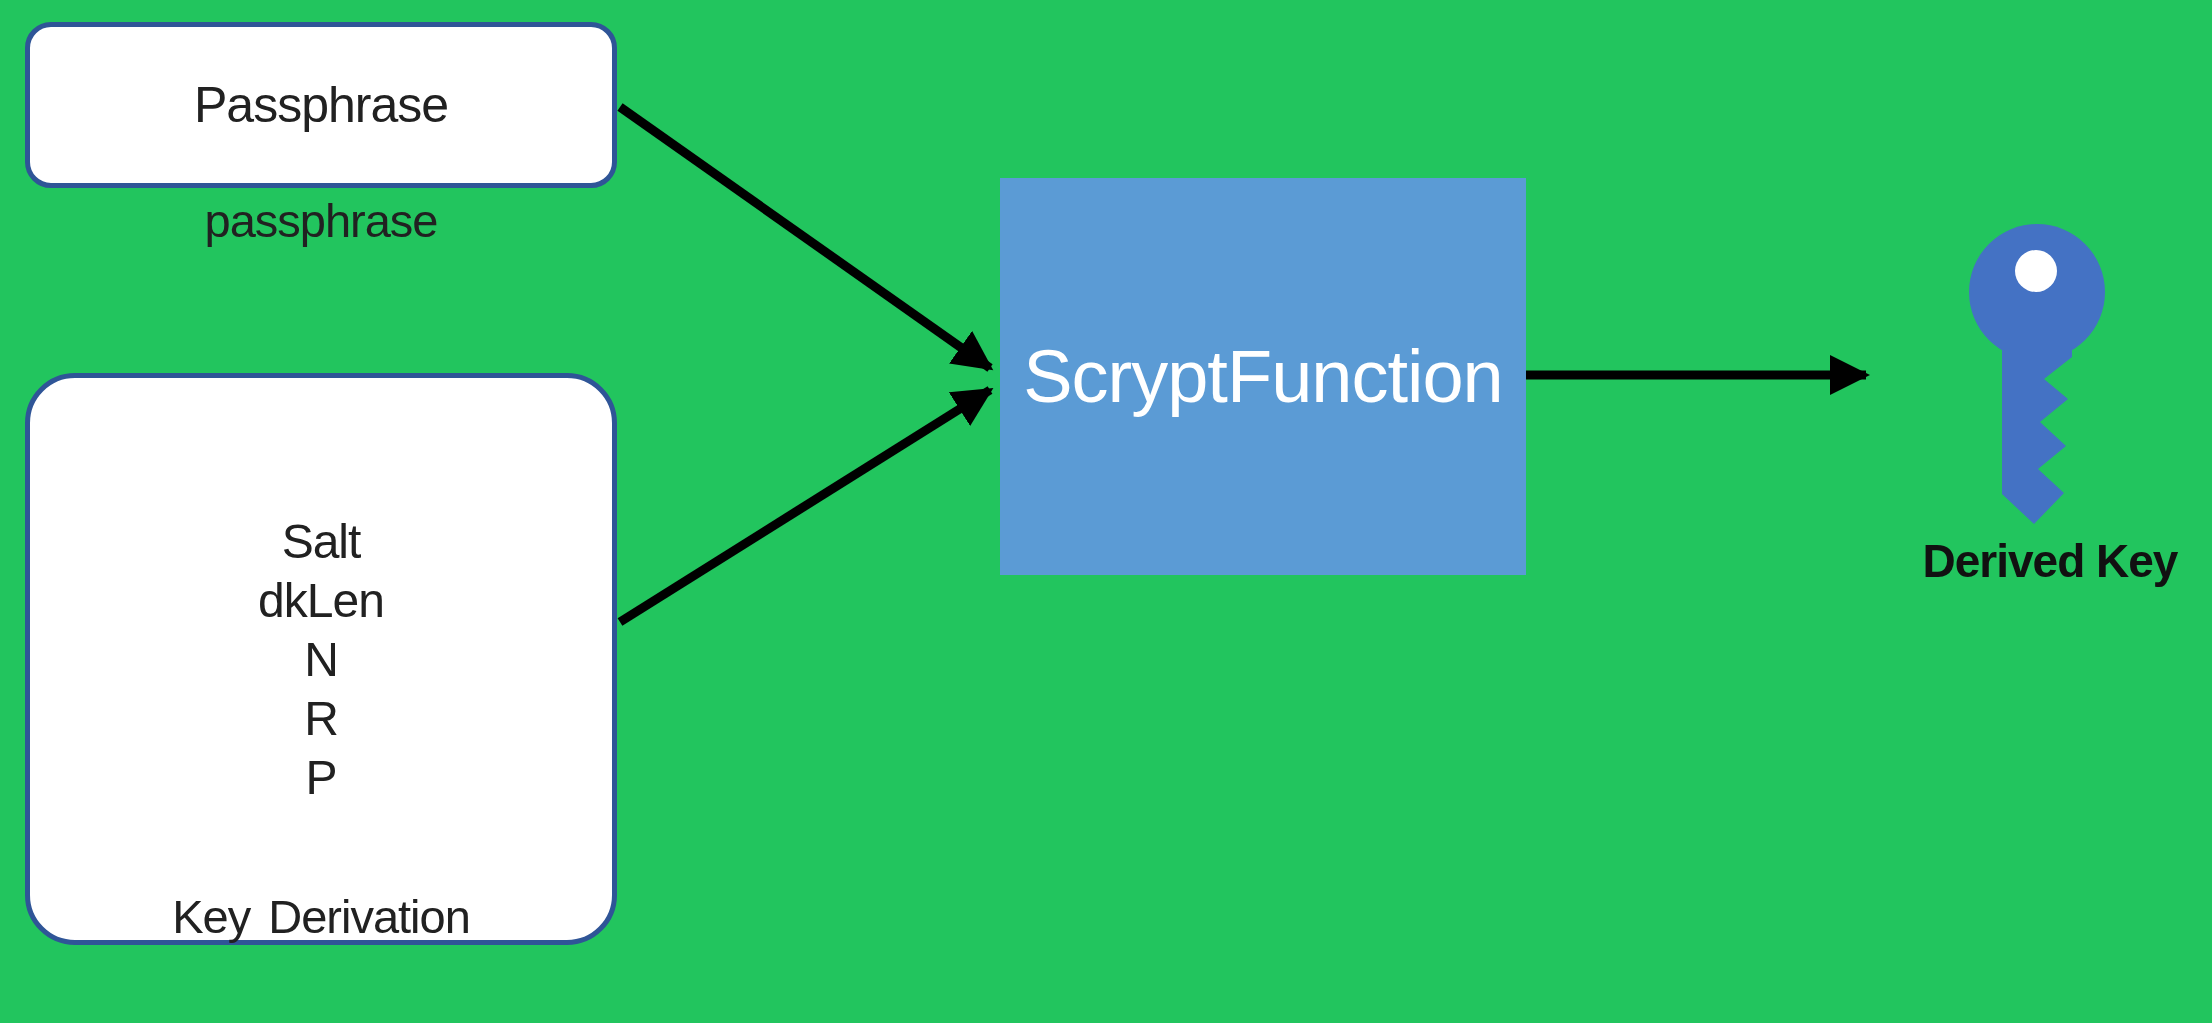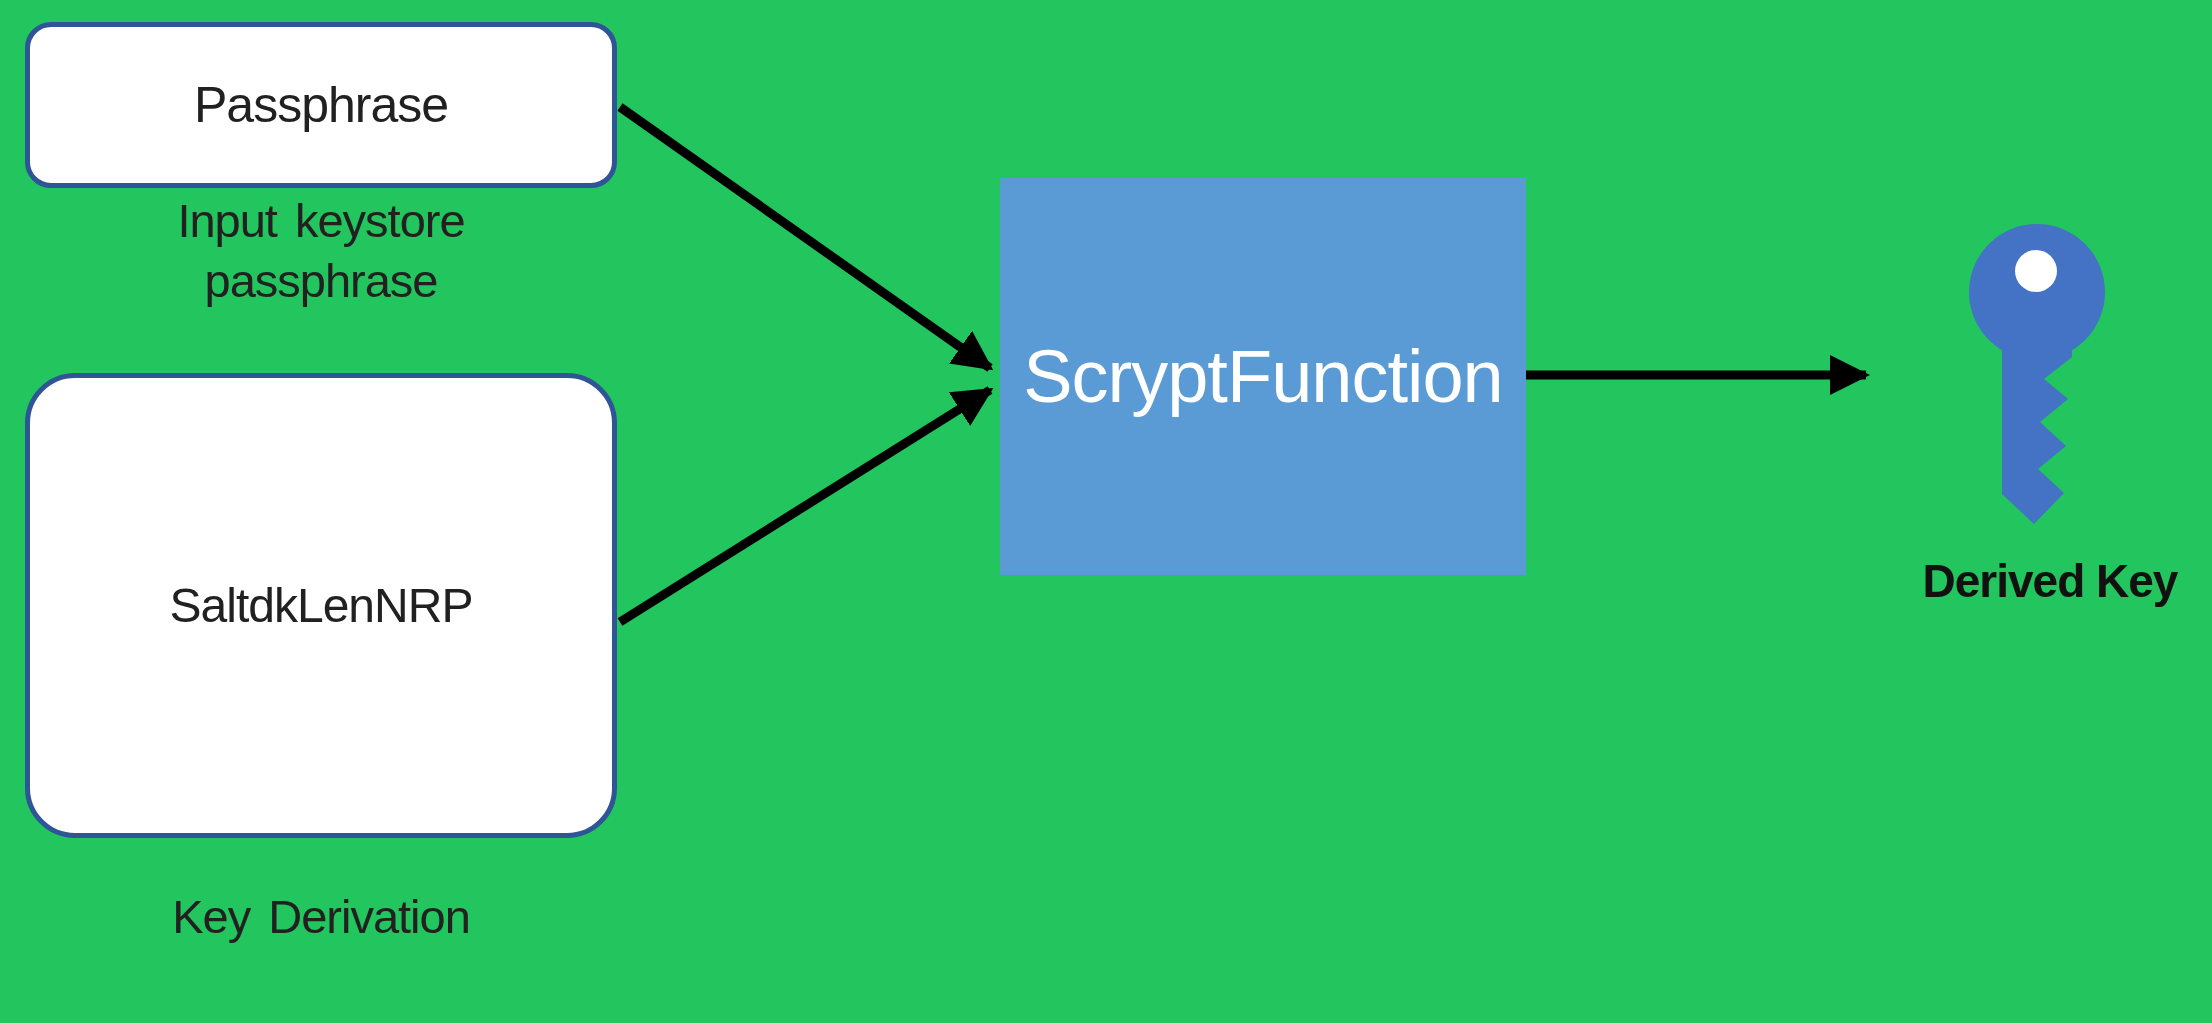--- a/index.html
+++ b/index.html
@@ -24,23 +24,23 @@
   }
   #passphrase-box {
     left: 25px; top: 22px;
     width: 592px; height: 166px;
     border-radius: 26px;
     font-size: 50px;
     letter-spacing: -1px;
   }
   #kdf-box {
     left: 25px; top: 373px;
-    width: 592px; height: 465px;
+    width: 592px; height: 572px;
     border-radius: 50px;
-    flex-direction: row;
+    flex-direction: column;
     font-size: 48px;
     line-height: 59px;
     letter-spacing: -1px;
     text-align: left;
   }
   .caption {
     position: absolute;
     left: 25px;
     width: 592px;
     text-align: center;
@@ -70,21 +70,20 @@
   }
   #derived-key-label {
     position: absolute;
     left: 1890px; top: 534px;
     width: 320px;
     text-align: center;
     font-size: 46px;
     font-weight: bold;
     color: #111111;
     letter-spacing: -1px;
-    margin-top: 20px;
   }
   #diagram-svg {
     position: absolute;
     left: 0; top: 0;
     width: 2212px; height: 1023px;
     pointer-events: none;
   }
   #diagram-svg .arrow-line {
     stroke: var(--arrow, #000000);
     stroke-width: 9;
@@ -96,21 +95,20 @@
 </style>
 </head>
 <body>
 
 <div id="canvas">
 
   <div id="passphrase-box" class="node-box">
     <span>Passphrase</span>
   </div>
   <div id="passphrase-caption" class="caption">
-    <div>Input keystore</div>
     <div>passphrase</div>
   </div>
 
   <div id="kdf-box" class="node-box">
     <div>Salt</div>
     <div>dkLen</div>
     <div>N</div>
     <div>R</div>
     <div>P</div>
   </div>

